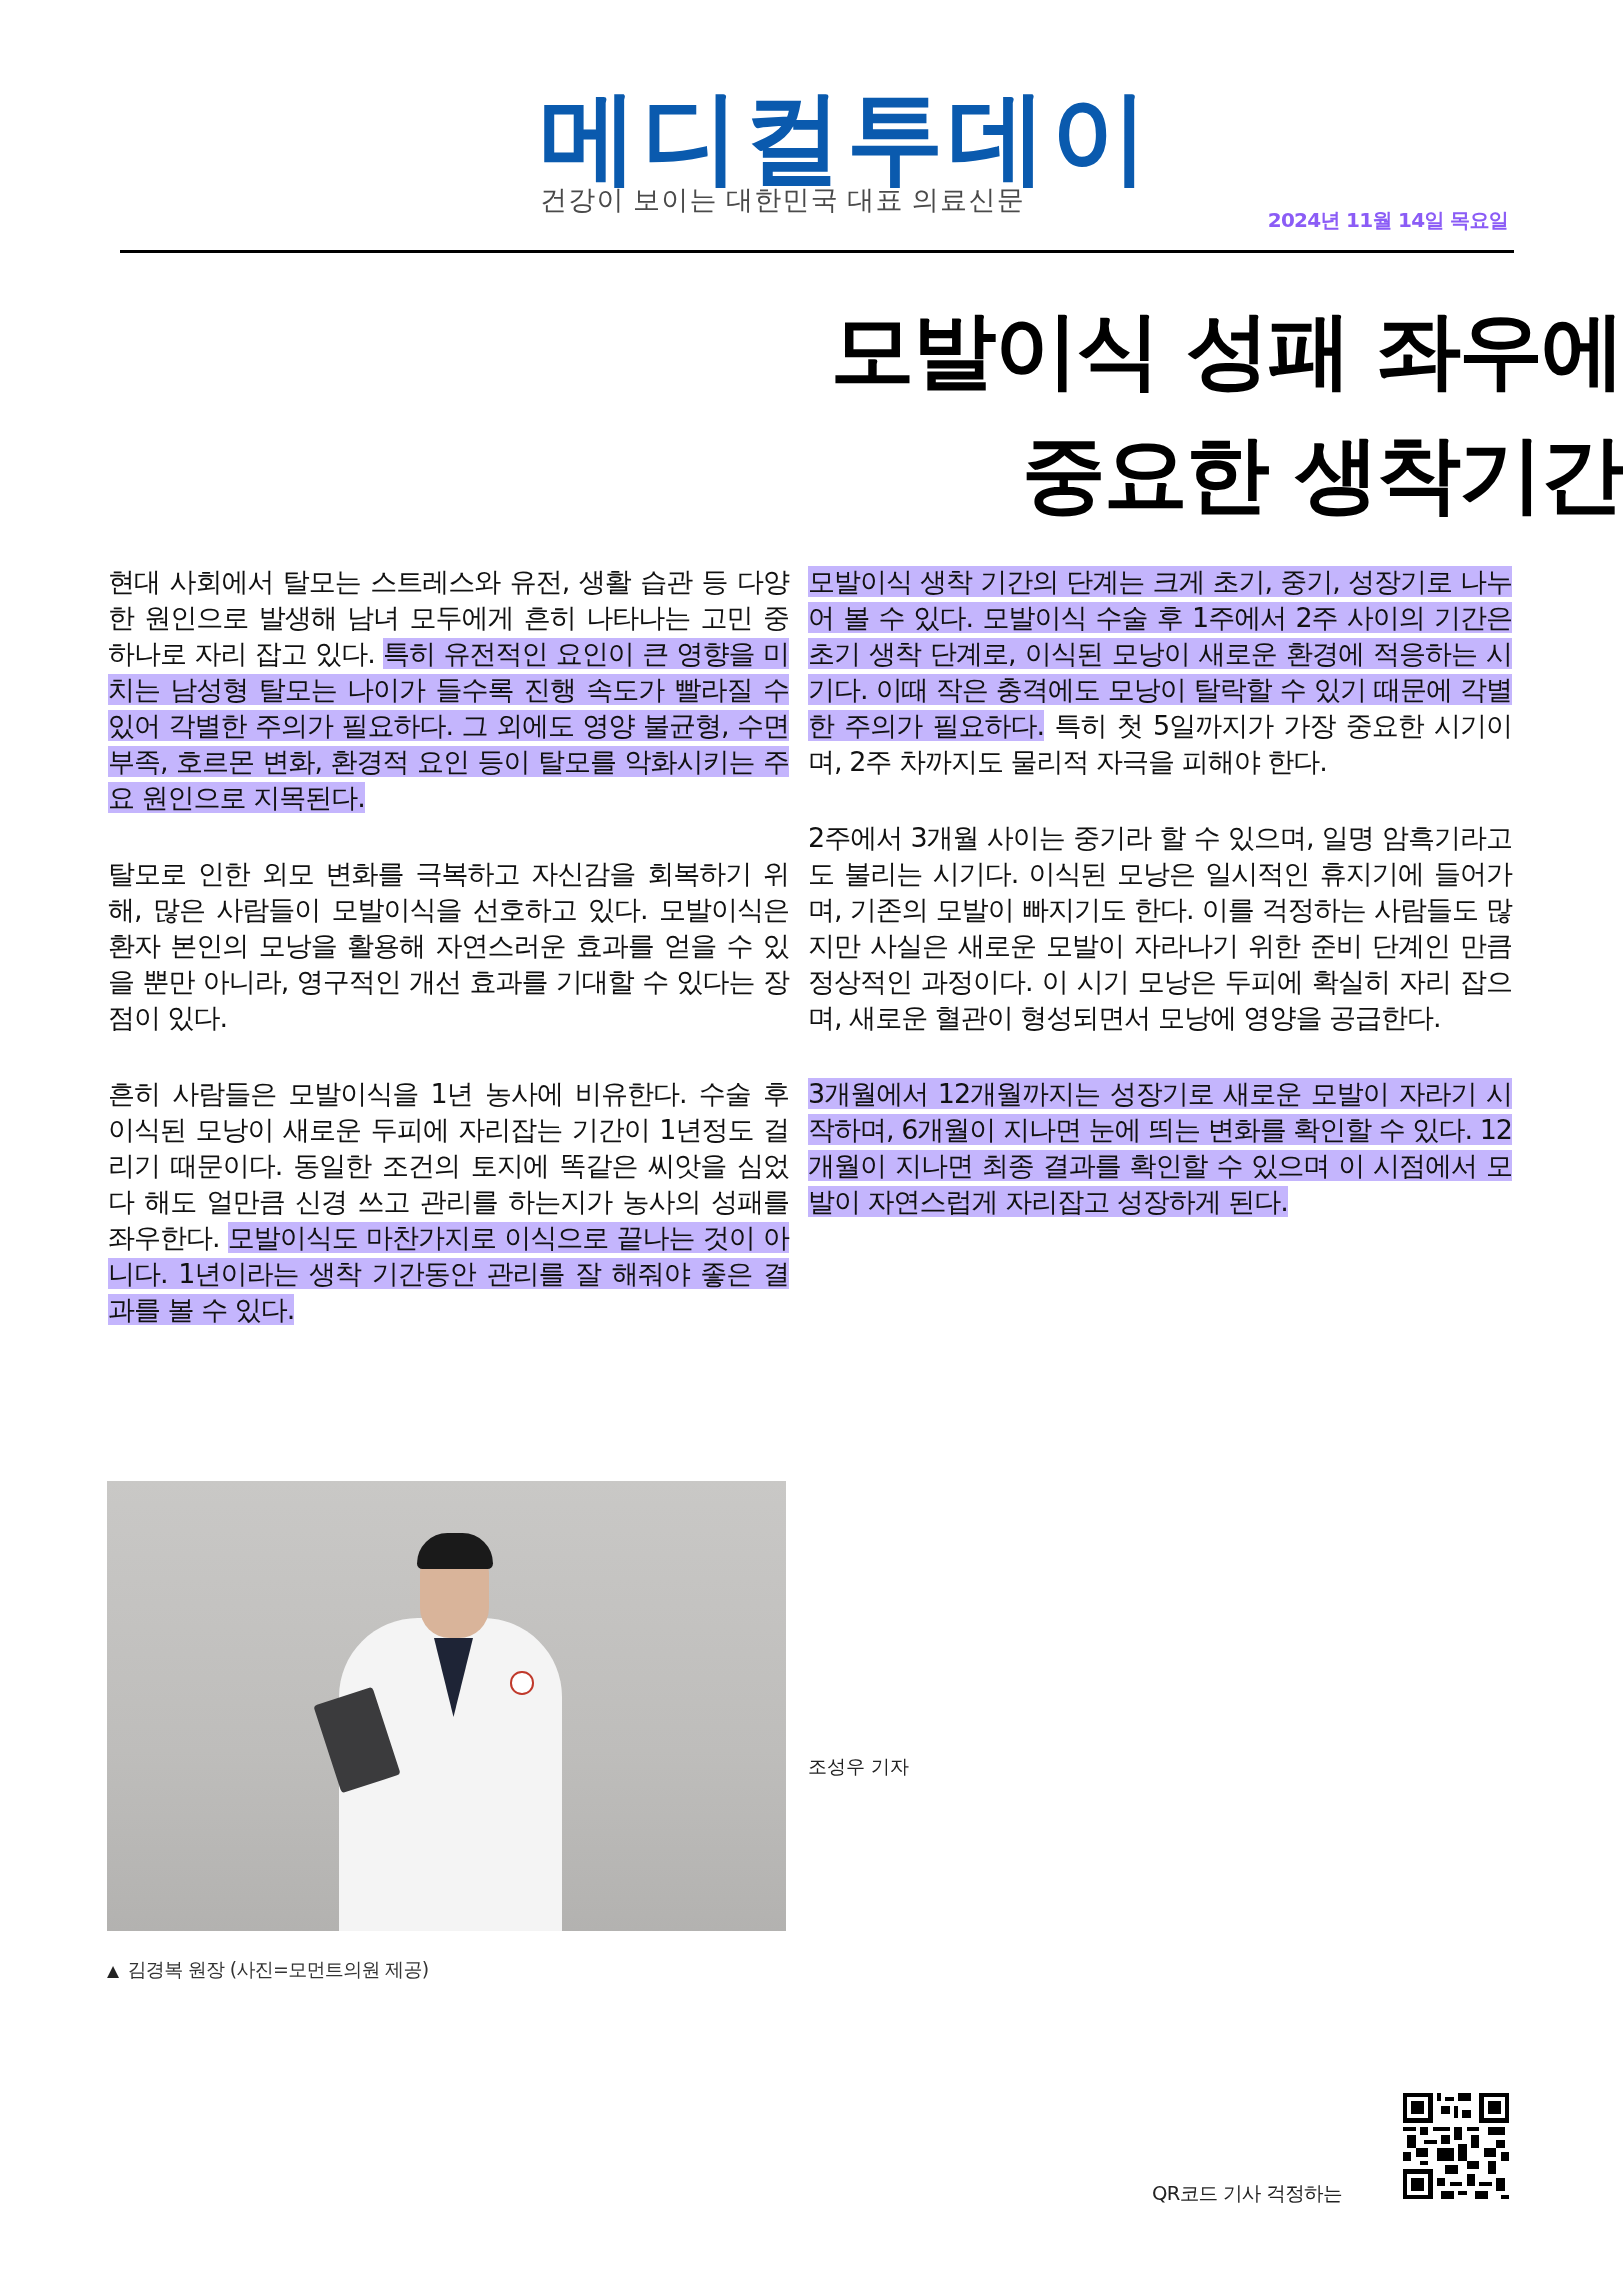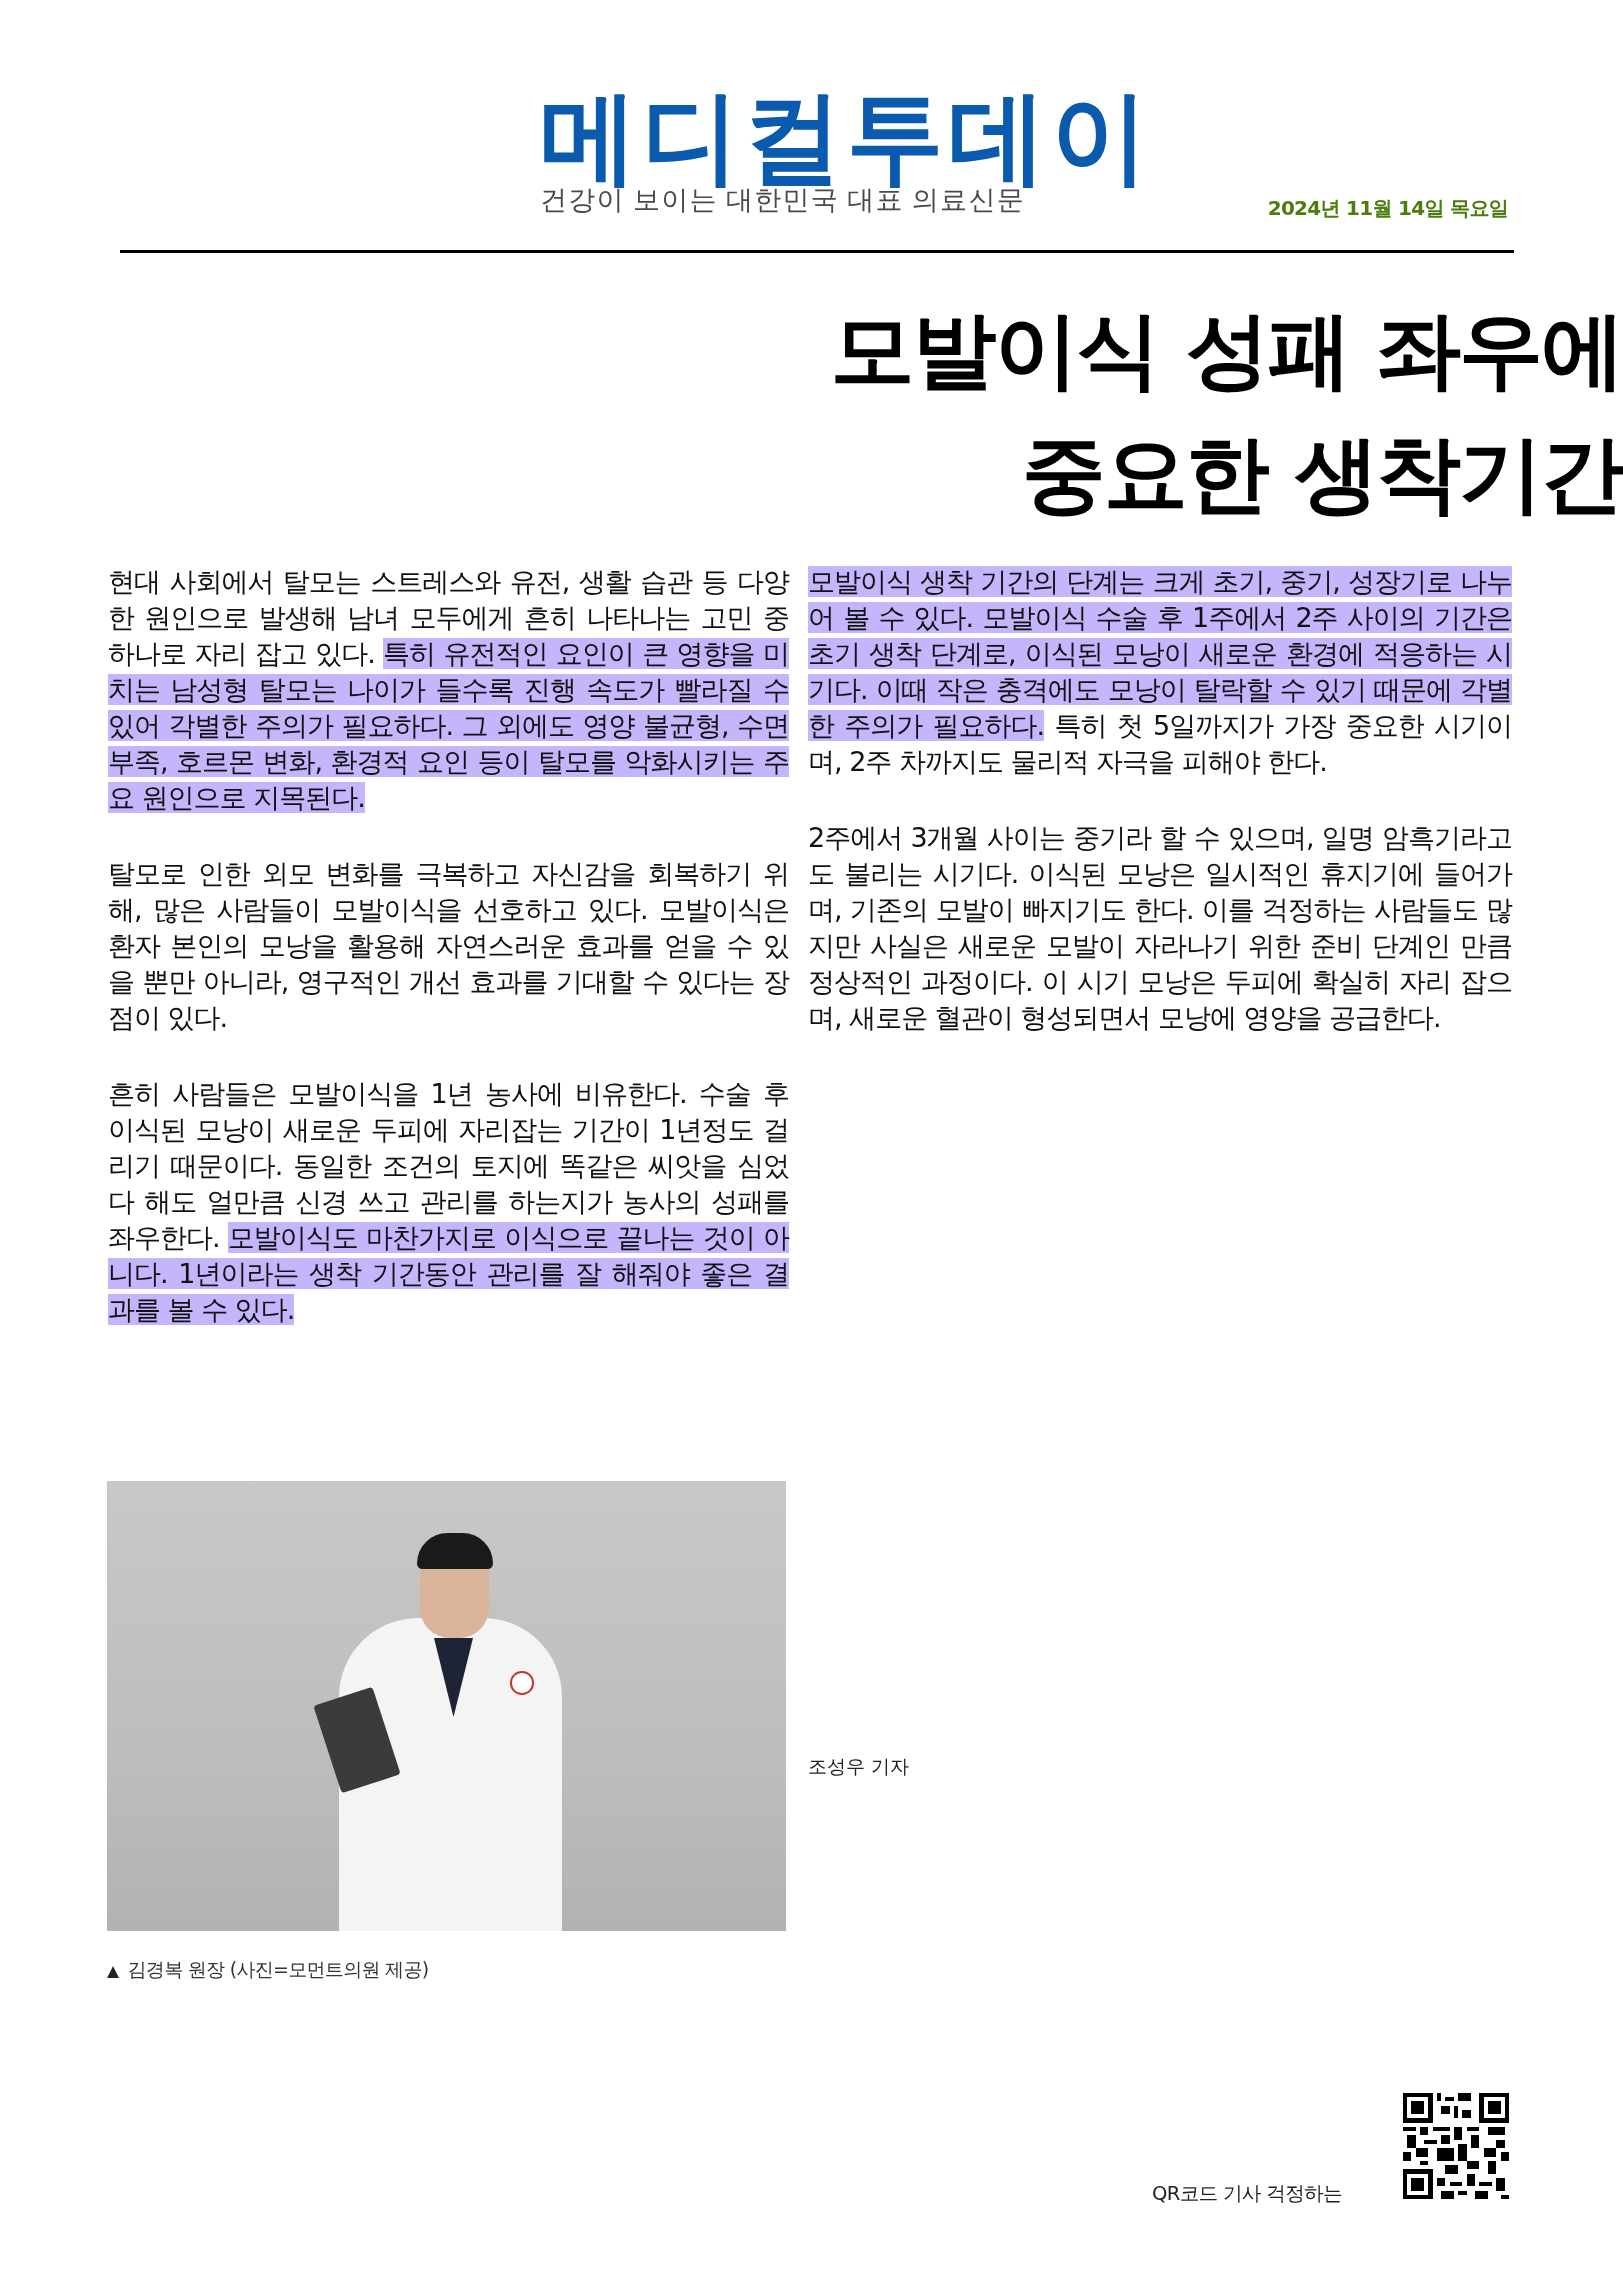--- a/index.html
+++ b/index.html
@@ -11,22 +11,22 @@
     position: absolute; left: 540px; top: 86px;
     font-family: "DejaVu Sans", sans-serif; font-weight: bold;
     font-size: 97px; line-height: 97px; letter-spacing: 5.2px;
     color: #0a5aae; transform: scaleY(1.05); transform-origin: top left;
   }
   .masthead-slogan {
     position: absolute; left: 540px; top: 182px;
     font-size: 27px; line-height: 37px; color: #4a4a4a; letter-spacing: 1.3px; font-family: Liberation Serif, serif;
   }
   .masthead-date {
-    position: absolute; right: 115px; top: 195px;
-    font-size: 20px; font-weight: bold; color: #4d7c0f; letter-spacing: -0.7px; margin-left: 15px;
+    position: absolute; right: 115px; top: 207px;
+    font-size: 20px; font-weight: bold; color: #8b5cf6; letter-spacing: -0.7px; margin-left: 15px;
   }
   .rule {
     position: absolute; left: 120px; top: 250px; width: 1394px; height: 3.3px; background: #000;
   }
   .headline {
     position: absolute; left: 0; top: 288px; width: 1623px; text-align: right;
     font-weight: bold; font-size: 84px; line-height: 124px; color: #000; letter-spacing: -2px;
   }
   .headline div { display: block; }
   .col {
@@ -110,20 +110,21 @@
   <div class="badge"></div>
   <div class="tablet"></div>
 </div>
 <div class="caption">
   <span class="tri">▲</span><span>김경복 원장 (사진=모먼트의원 제공)</span>
 </div>
 
 <div class="col right">
   <p><span class="hl">모발이식 생착 기간의 단계는 크게 초기, 중기, 성장기로 나누어 볼 수 있다. 모발이식 수술 후 1주에서 2주 사이의 기간은 초기 생착 단계로, 이식된 모낭이 새로운 환경에 적응하는 시기다. 이때 작은 충격에도 모낭이 탈락할 수 있기 때문에 각별한 주의가 필요하다.</span><span> 특히 첫 5일까지가 가장 중요한 시기이며, 2주 차까지도 물리적 자극을 피해야 한다.</span></p>
   <p>2주에서 3개월 사이는 중기라 할 수 있으며, 일명 암흑기라고도 불리는 시기다. 이식된 모낭은 일시적인 휴지기에 들어가며, 기존의 모발이 빠지기도 한다. 이를 걱정하는 사람들도 많지만 사실은 새로운 모발이 자라나기 위한 준비 단계인 만큼 정상적인 과정이다. 이 시기 모낭은 두피에 확실히 자리 잡으며, 새로운 혈관이 형성되면서 모낭에 영양을 공급한다.</p>
+  <p><span class="hl">3개월에서 12개월까지는 성장기로 새로운 모발이 자라기 시작하며, 6개월이 지나면 눈에 띄는 변화를 확인할 수 있다. 12개월이 지나면 최종 결과를 확인할 수 있으며 이 시점에서 모발이 자연스럽게 자리잡고 성장하게 된다.</span></p>
 </div>
 <div class="byline">조성우 기자</div>
 
 <div class="qr-label">QR코드 기사 걱정하는</div>
 <svg class="qr" viewBox="0 0 25 25" shape-rendering="crispEdges">
   <rect width="25" height="25" fill="#fff"></rect>
   <g fill="#000">
     <rect x="0" y="0" width="7" height="7"></rect>
       <rect x="1" y="1" width="5" height="5" fill="#fff"></rect>
       <rect x="2" y="2" width="3" height="3"></rect>

